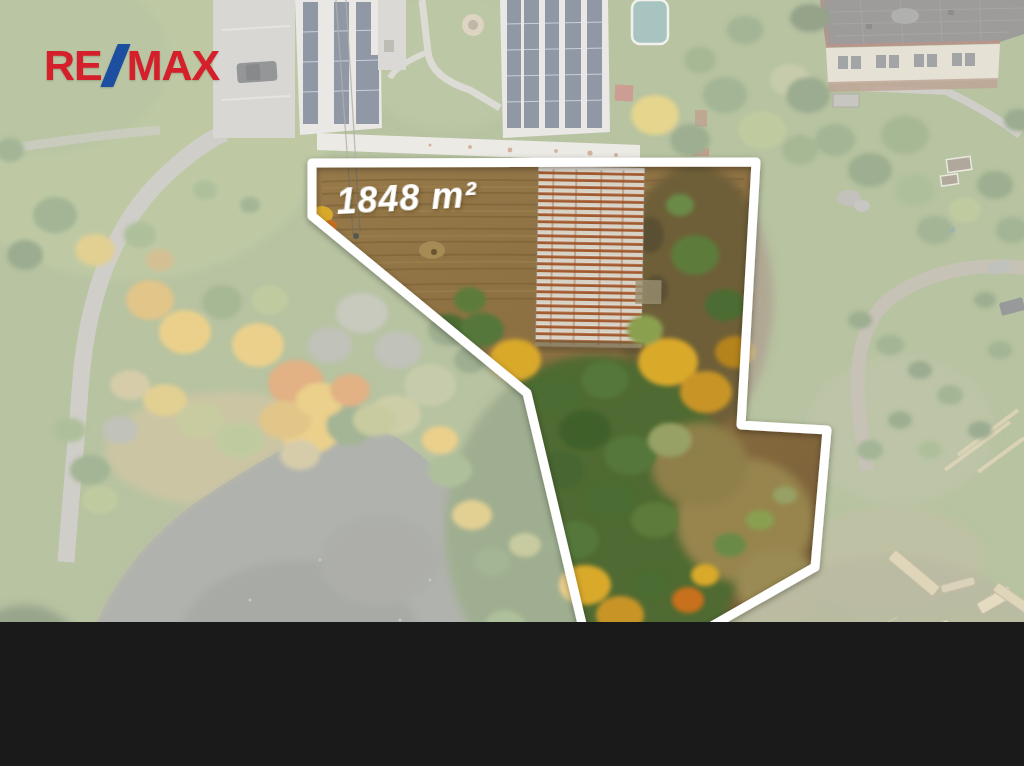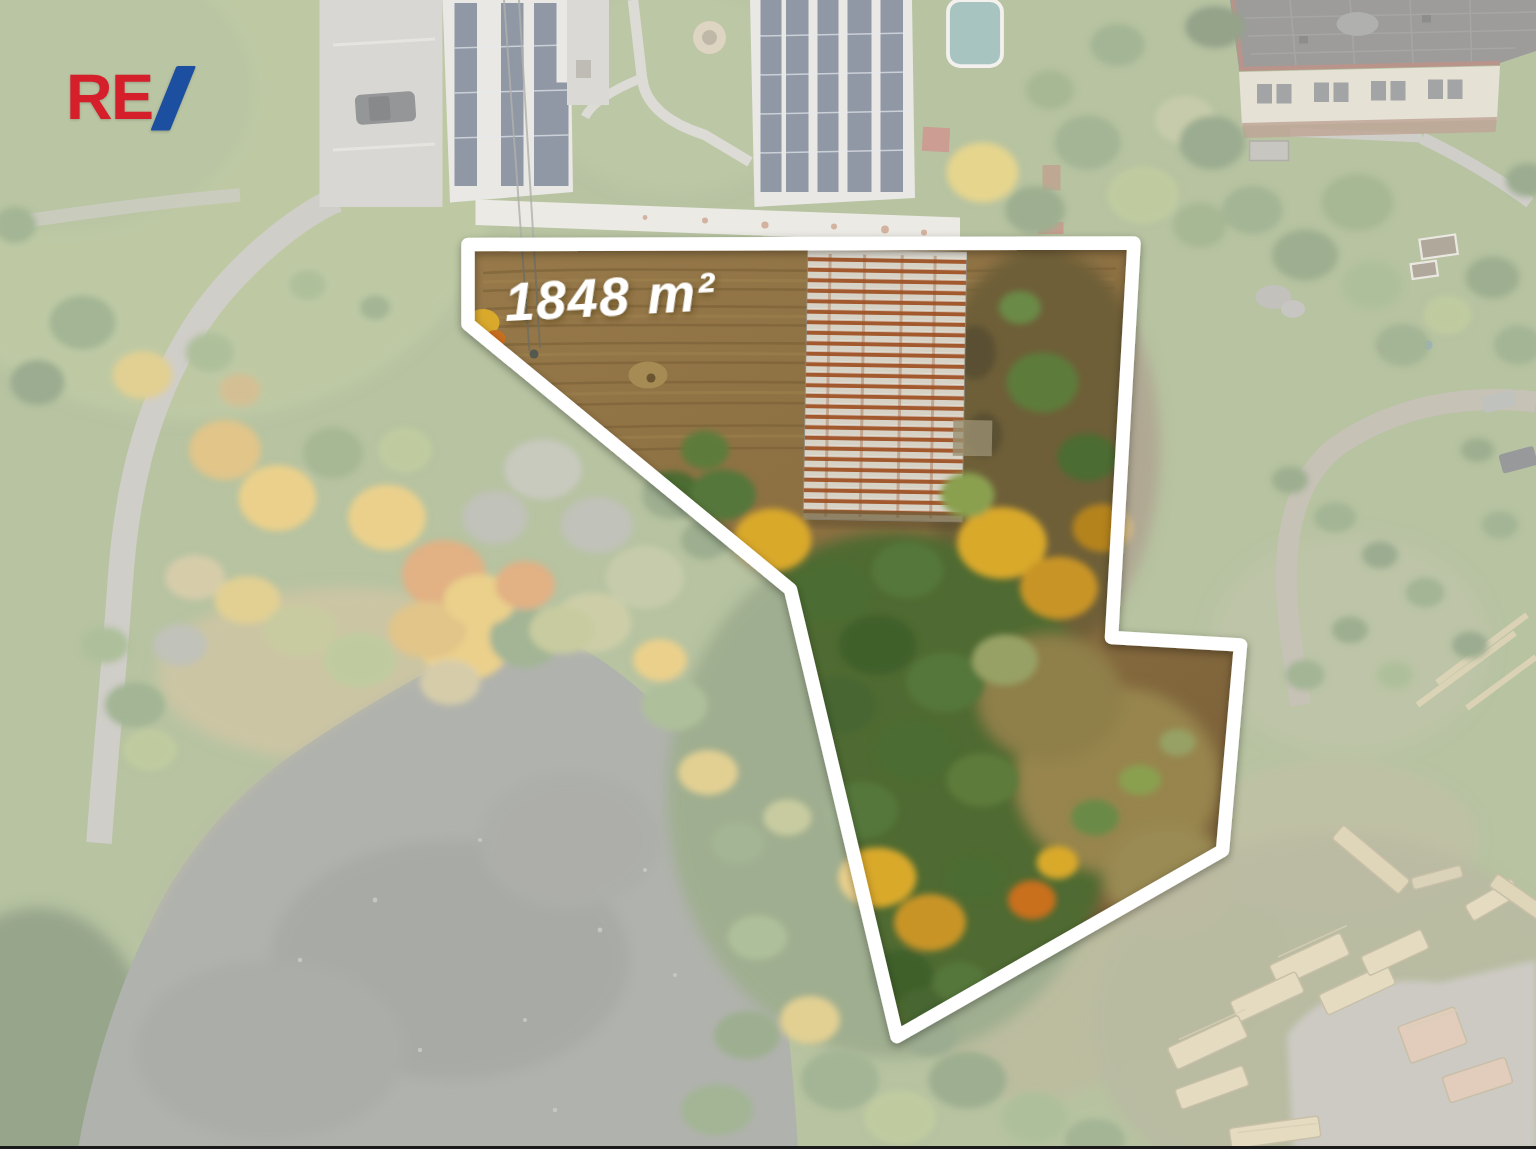--- a/index.html
+++ b/index.html
@@ -1,16 +1,16 @@
 <!DOCTYPE html>
 <html><head>
 <meta charset="utf-8">
 <style>
   html,body{margin:0;padding:0;background:#1a1a1a}
-  .stage{position:relative;width:1024px;height:764px;overflow:hidden;font-family:"Liberation Sans",sans-serif}
+  .stage{position:relative;width:1024px;height:622px;overflow:hidden;font-family:"Liberation Sans",sans-serif}
   .stage svg{display:block}
   .logo{position:absolute;left:44px;top:44px;display:flex;align-items:center}
   .logo span{font-weight:bold;font-size:43px;line-height:1;letter-spacing:-1px;color:#d5202c;text-shadow:0 1px 2px rgba(0,0,0,.18)}
   .logo-slash{width:13px;height:43px;background:#1d4fa1;transform:skewX(-22deg);margin:0 5px 0 7px;border-radius:1px;box-shadow:0 1px 2px rgba(0,0,0,.18)}
 </style>
 </head>
 <body>
 
 <div class="stage">
 <svg width="1024" height="766" viewBox="0 0 1024 766">
@@ -388,14 +388,15 @@
   <path fill="#ffffff" fill-rule="evenodd" d="M0,0 H1024 V766 H0 Z M312,163 L756,162 L741,425 L827,430 L815,567 L598,691 L527,393 L312,216 Z" fill-opacity="0.46"></path>
 
   <polygon fill="none" stroke-linejoin="round" stroke-linecap="round" filter="url(#outlineShadow)" points="312,163 756,162 741,425 827,430 815,567 598,691 527,393 312,216" stroke="#ffffff" stroke-width="9"></polygon>
 
   <text x="337" y="214" font-family="Liberation Sans, DejaVu Sans, sans-serif" font-size="36" font-style="italic" font-weight="bold" letter-spacing="1" fill="#ffffff" transform="rotate(-3 337 214)" filter="url(#textShadow)">1848 m²</text>
 </svg>
 
 <div class="logo">
   <span>RE</span>
   <div class="logo-slash"></div>
+  <span>MAX</span>
 </div>
 </div>
 
 </body></html>

